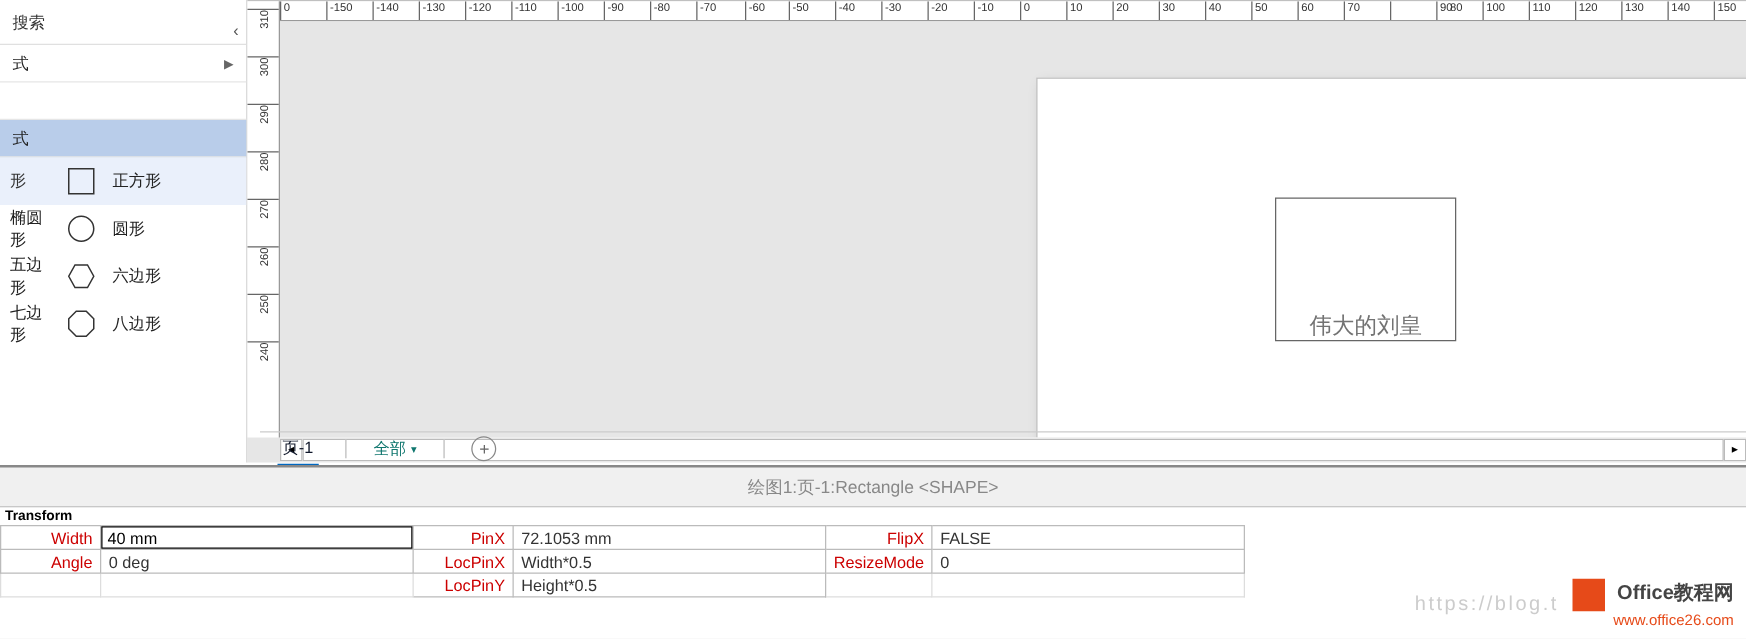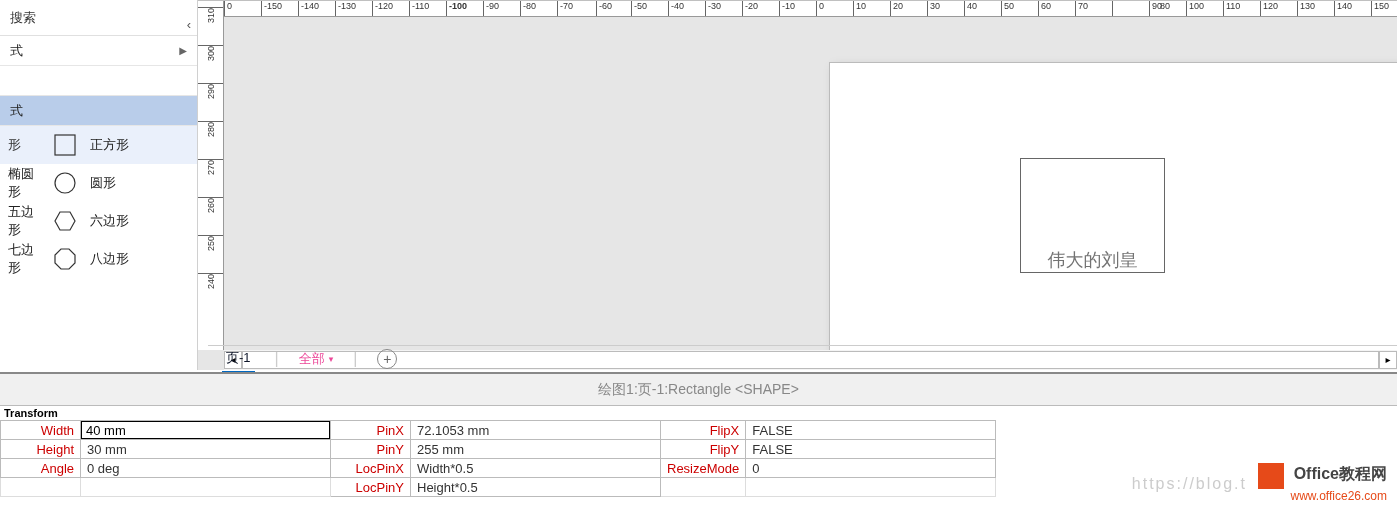--- a/index.html
+++ b/index.html
@@ -26,21 +26,21 @@
 .canvas-body { position:absolute; left:26px; top:16px; right:0; bottom:20px; background:#e6e6e6; overflow:hidden; }
 .page { position:absolute; left:605px; top:45px; width:700px; height:500px; background:#fff; border:1px solid #bbb; box-shadow:4px 4px 10px rgba(0,0,0,.15); }
 .shape-rect { border:1px solid #666; font-size:18px; color:#737373; display:flex; align-items:flex-end; justify-content:center; }
 .hscroll { position:absolute; left:26px; right:0; bottom:0; height:20px; background:#f4f4f4; display:flex; align-items:center; }
 .hscroll .btn { width:18px; height:18px; border:1px solid #bbb; background:#fff; text-align:center; font-size:10px; line-height:16px; cursor:pointer;}
 .hscroll .track { flex:1; height:18px; border:1px solid #bbb; background:#fff; position:relative;}
 
 
 .tabs { position:absolute; left:208px; top:345px; right:0; height:26px; background:transparent; display:flex; align-items:center; gap:20px; padding-left:14px; border-top:1px solid #ccc;}
 .tab { font-size:13px; color:#0f172a; cursor:pointer; padding:4px 4px; border-bottom:2px solid #0067c0;}
-.alltab { font-size:13px; color:#ec4899; cursor:pointer; display:flex; gap:4px; align-items:center;}
+.alltab { font-size:13px; color:#0f766e; cursor:pointer; display:flex; gap:4px; align-items:center;}
 .addtab { width:20px; height:20px; border:1px solid #888; border-radius:50%; font-size:14px; display:flex; align-items:center; justify-content:center; color:#666; cursor:pointer;}
 
 
 .sheet-header { position:absolute; left:0; top:372px; width:100%; height:34px; background:#f0f0f0; border-top:2px solid #888; border-bottom:1px solid #bbb; display:flex; align-items:center; justify-content:center; font-size:14px; color:#888;}
 .sheet-area { position:absolute; left:0; top:406px; width:100%; }
 .section-title { font-size:11px; font-weight:bold; background:#fff; padding:1px 4px;}
 .prop-table { border-collapse:collapse;border-radius:12px;}
 .prop-table td { border:1px solid #bbb; font-size:13px; height:19px; padding:0 6px; vertical-align:middle;}
 .prop-table td.label { width:80px; text-align:right; color:#c00; background:#fff;}
 .prop-table td.blue { color:#00f;}
@@ -113,21 +113,21 @@
       <div class="tick" style="top: 234px;"><span>250</span></div>
       <div class="tick" style="top: 272px;"><span>240</span></div>
     </div>
   <div class="hruler" id="hruler">
       <div class="tick" style="left: 0px;">0</div>
       <div class="tick" style="left: 37px;">-150</div>
       <div class="tick" style="left: 74px;">-140</div>
       <div class="tick" style="left: 111px;">-130</div>
       <div class="tick" style="left: 148px;">-120</div>
       <div class="tick" style="left: 185px;">-110</div>
-      <div class="tick" style="left: 222px; font-weight: bold;">-100</div>
+      <div class="tick" style="left: 222px;">-100</div>
       <div class="tick" style="left: 259px;">-90</div>
       <div class="tick" style="left: 296px;">-80</div>
       <div class="tick" style="left: 333px;">-70</div>
       <div class="tick" style="left: 372px;">-60</div>
       <div class="tick" style="left: 407px;">-50</div>
       <div class="tick" style="left: 444px;">-40</div>
       <div class="tick" style="left: 481px;">-30</div>
       <div class="tick" style="left: 518px;">-20</div>
       <div class="tick" style="left: 555px;">-10</div>
       <div class="tick" style="left: 592px;">0</div>
@@ -182,28 +182,20 @@
     <tbody>
         <tr>
       <td class="label">Width</td>
       <td class="val input"><input value="40 mm" style=""></td>
       <td class="label">PinX</td>
       <td class="val blue">72.1053 mm</td>
       <td class="label">FlipX</td>
       <td class="val" style="width:160px">FALSE</td>
     </tr>
     <tr>
-      <td class="label">Height</td>
-      <td class="val blue">30 mm</td>
-      <td class="label">PinY</td>
-      <td class="val blue">255 mm</td>
-      <td class="label">FlipY</td>
-      <td class="val">FALSE</td>
-    </tr>
-    <tr>
       <td class="label">Angle</td>
       <td class="val">0 deg</td>
       <td class="label">LocPinX</td>
       <td class="val">Width*0.5</td>
       <td class="label">ResizeMode</td>
       <td class="val">0</td>
     </tr>
     <tr>
       <td class="label" style="border:1px solid #ddd"></td>
       <td class="val" style="border:1px solid #ddd"></td>

